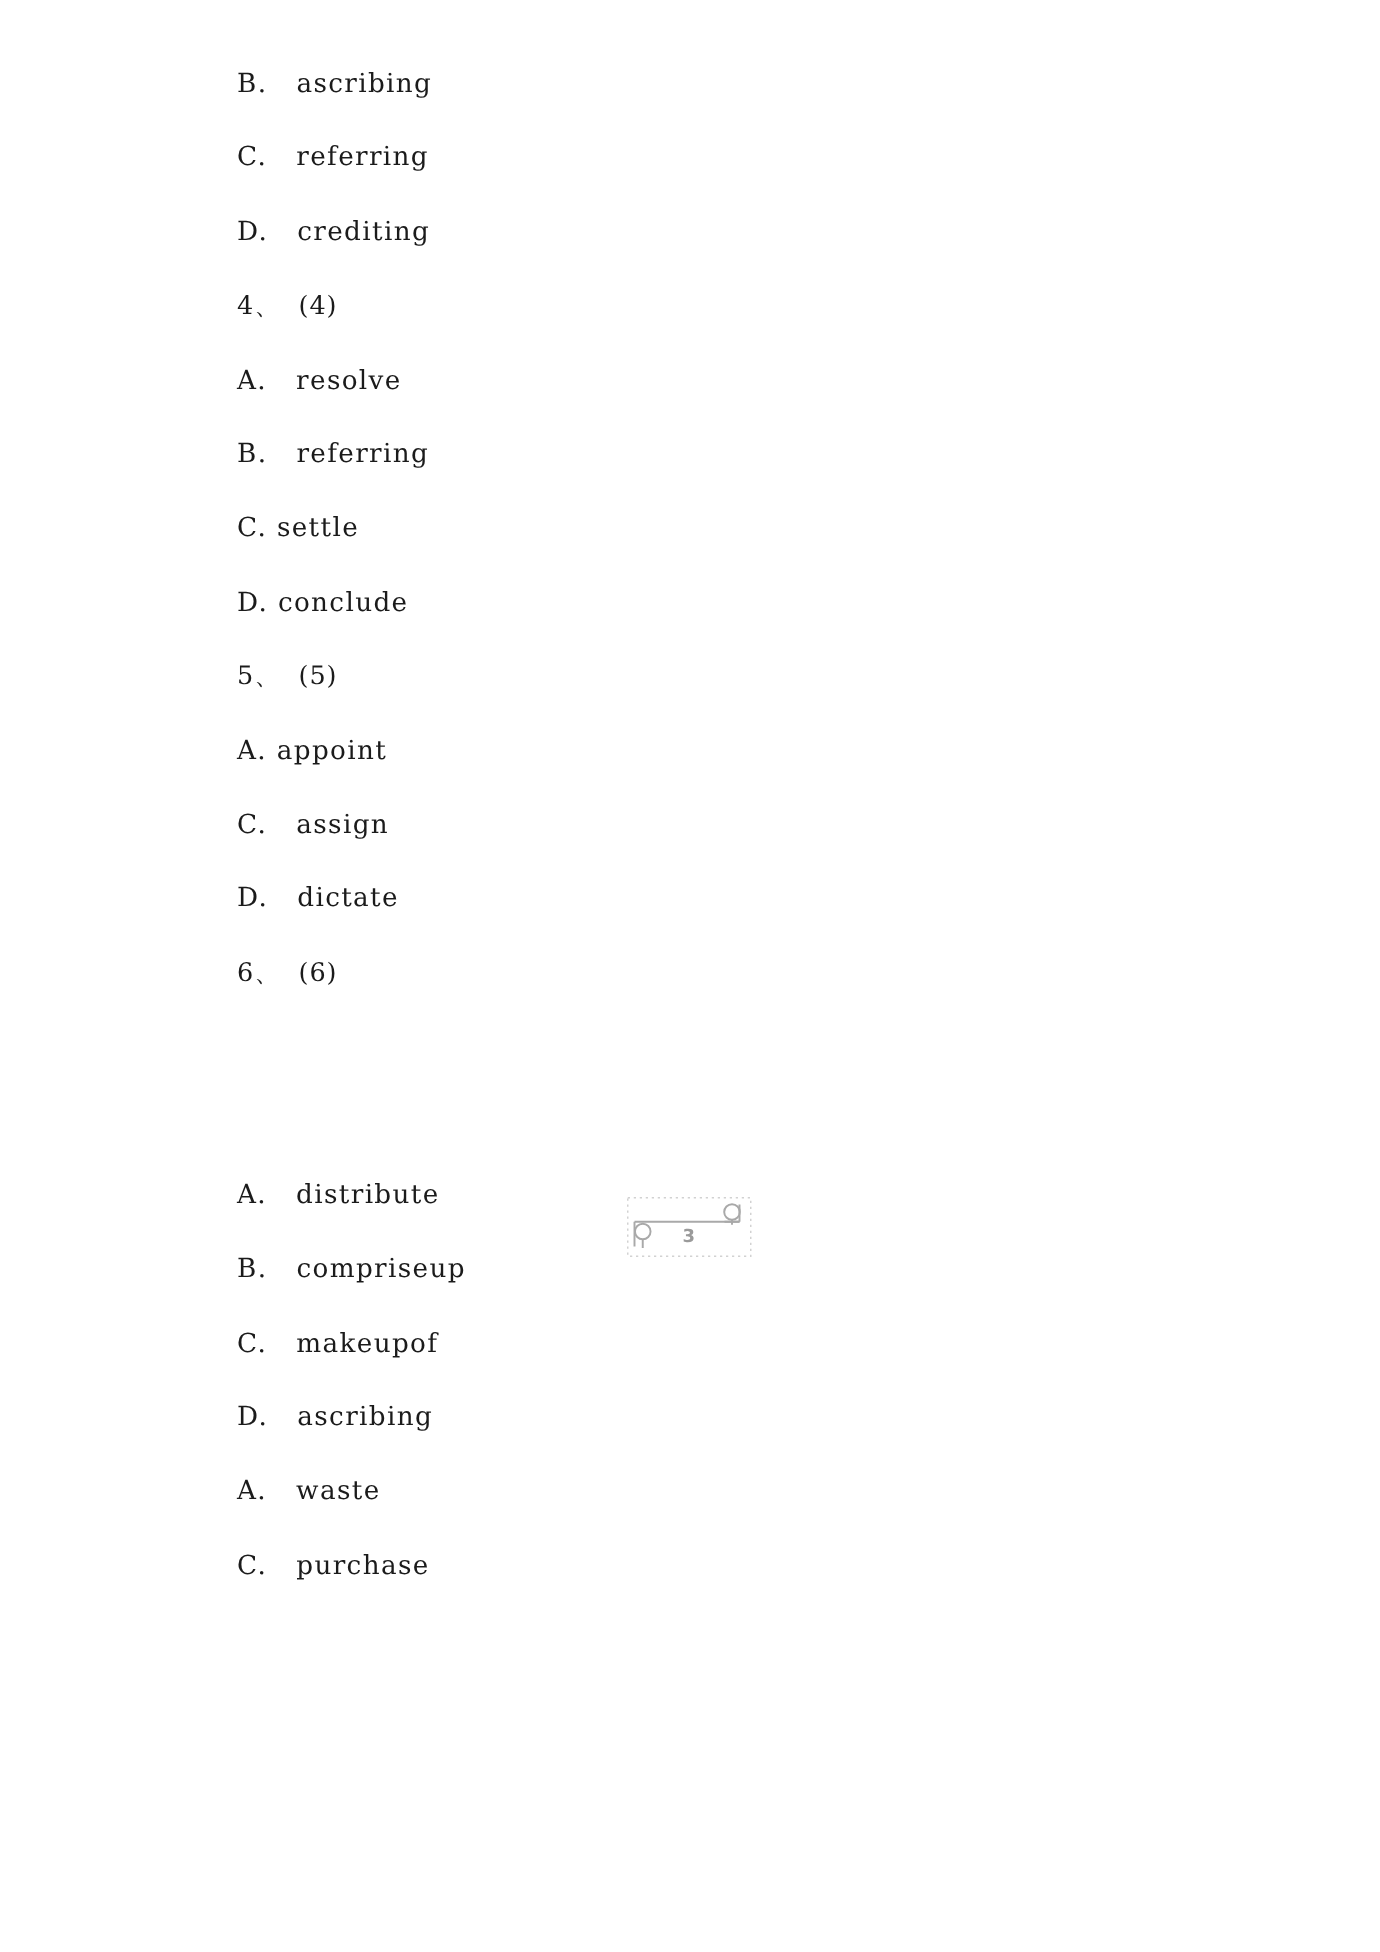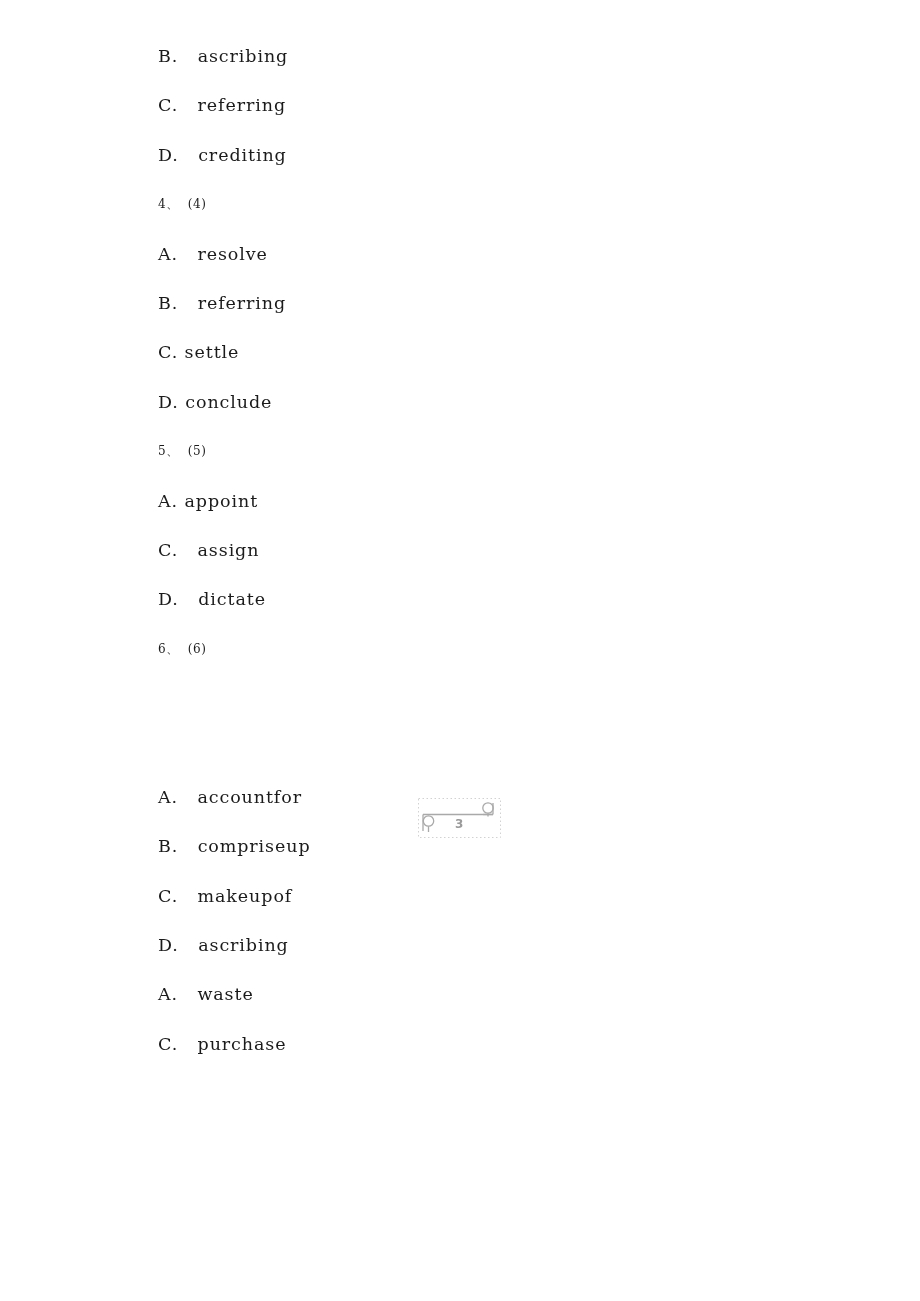--- a/index.html
+++ b/index.html
@@ -34,21 +34,21 @@
     line-height: 49.4px;
     white-space: pre;
     font-size: 17.5px;
     letter-spacing: 0.9px;
     color: #1b1b1b;
     font-family: "DejaVu Serif", "Liberation Serif", serif;
   }
 
   
   .q-line {
-    font-size: 12px;
+    font-size: 17px;
     letter-spacing: 0.6px;
   }
   .q-line .q-num { }
   .q-line .q-mark { }
   .q-line .q-paren { }
 
   
   .opt-line .opt-letter { }
   .opt-line .opt-text { }
 
@@ -102,21 +102,21 @@
       <div class="line opt-line"><span class="opt-letter">B.</span>&nbsp;&nbsp;&nbsp;<span class="opt-text">referring</span></div>
       <div class="line opt-line tight"><span class="opt-letter">C.</span>&nbsp;<span class="opt-text">settle</span></div>
       <div class="line opt-line tight"><span class="opt-letter">D.</span>&nbsp;<span class="opt-text">conclude</span></div>
       <div class="line q-line"><span class="q-num">5</span><span class="q-mark">、</span>&nbsp;&nbsp;<span class="q-paren">(5)</span></div>
       <div class="line opt-line tight"><span class="opt-letter">A.</span>&nbsp;<span class="opt-text">appoint</span></div>
       <div class="line opt-line"><span class="opt-letter">C.</span>&nbsp;&nbsp;&nbsp;<span class="opt-text">assign</span></div>
       <div class="line opt-line"><span class="opt-letter">D.</span>&nbsp;&nbsp;&nbsp;<span class="opt-text">dictate</span></div>
       <div class="line q-line"><span class="q-num">6</span><span class="q-mark">、</span>&nbsp;&nbsp;<span class="q-paren">(6)</span></div>
       <div class="blank"></div>
       <div class="blank"></div>
-      <div class="line opt-line"><span class="opt-letter">A.</span>&nbsp;&nbsp;&nbsp;<span class="opt-text">accountfor</span></div>
+      <div class="line opt-line"><span class="opt-letter">A.</span>&nbsp;&nbsp;&nbsp;<span class="opt-text">distribute</span></div>
       <div class="line opt-line"><span class="opt-letter">B.</span>&nbsp;&nbsp;&nbsp;<span class="opt-text">compriseup</span></div>
       <div class="line opt-line"><span class="opt-letter">C.</span>&nbsp;&nbsp;&nbsp;<span class="opt-text">makeupof</span></div>
       <div class="line opt-line"><span class="opt-letter">D.</span>&nbsp;&nbsp;&nbsp;<span class="opt-text">ascribing</span></div>
       <div class="line opt-line"><span class="opt-letter">A.</span>&nbsp;&nbsp;&nbsp;<span class="opt-text">waste</span></div>
       <div class="line opt-line"><span class="opt-letter">C.</span>&nbsp;&nbsp;&nbsp;<span class="opt-text">purchase</span></div>
     </div>
 
   <div id="pagenum">
     <svg class="pn-svg" width="85" height="42" viewBox="0 0 85 42">
 

